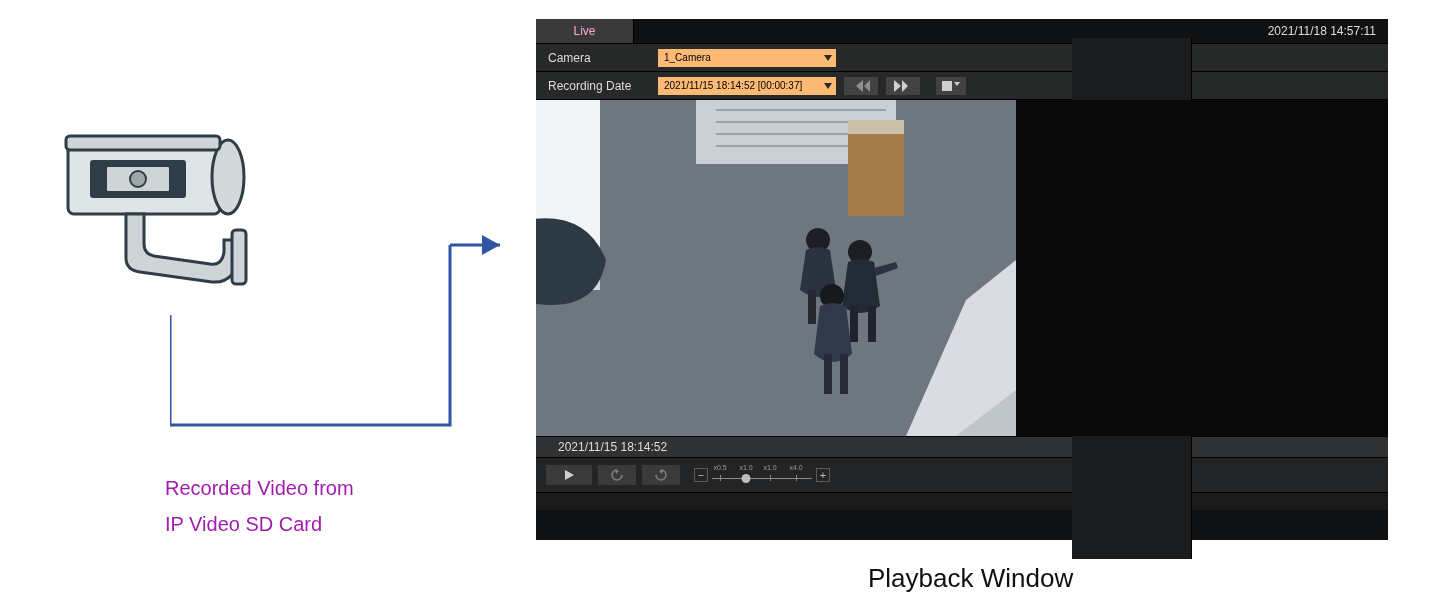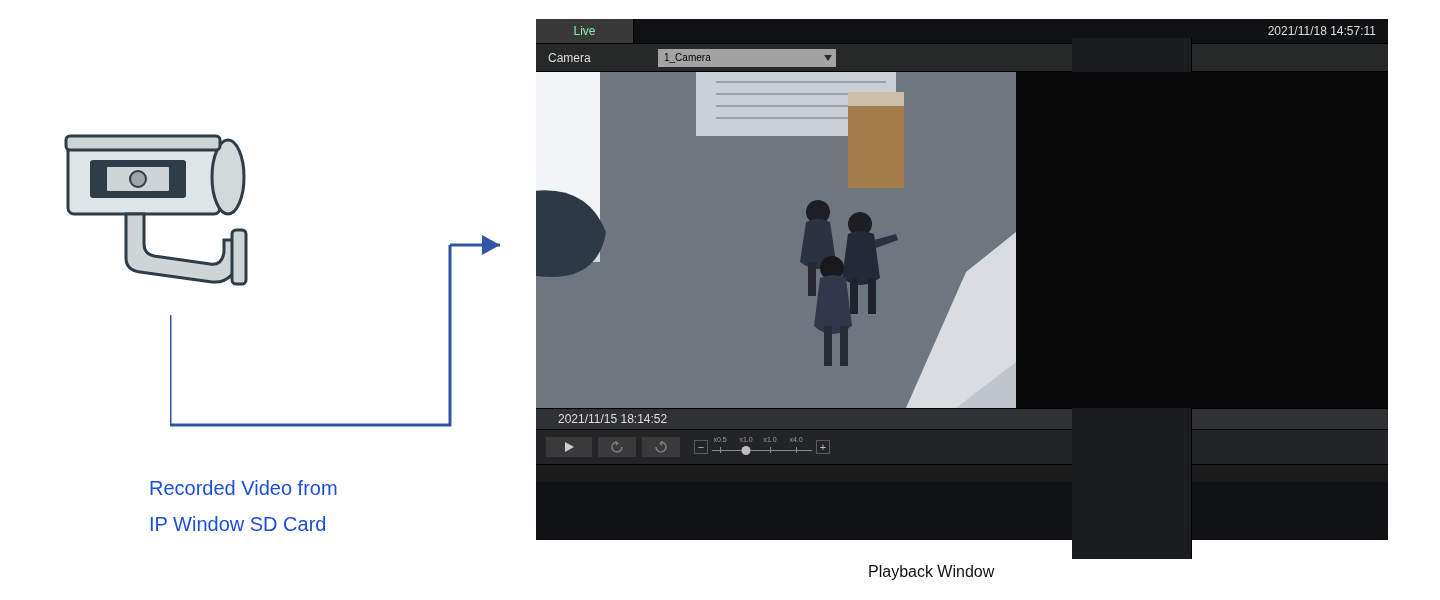--- a/index.html
+++ b/index.html
@@ -8,33 +8,33 @@
 
   
   .camera{position:absolute;left:60px;top:130px;width:230px;height:200px}
   .camera svg{width:230px;height:200px;display:block}
 
   
   .arrow{position:absolute;left:170px;top:215px;width:350px;height:230px}
   .arrow svg{width:350px;height:230px;display:block}
 
   
-  .left-caption{position:absolute;left:149px;top:470px;font-size:20px;color:#1d4ed8;line-height:1.8}
+  .left-caption{position:absolute;left:165px;top:470px;font-size:20px;color:#a21caf;line-height:1.8}
 
   
   .playback{position:absolute;left:536px;top:19px;width:852px;height:521px;background:#101112}
   .pb-tabs{height:25px;display:flex;align-items:stretch;border-bottom:1px solid #000}
-  .pb-tab{display:flex;align-items:center;justify-content:center;font-size:12px;color:#86efac}
+  .pb-tab{display:flex;align-items:center;justify-content:center;font-size:12px;color:#f9a8d4}
   .pb-tab.live{width:98px;border-right:1px solid #000;background:#393939}
   .pb-tab.playback{width:120px;color:#e6e6e6;background:#1b1c1d;border-right:1px solid #000}
   .pb-clock{margin-left:auto;display:flex;align-items:center;padding-right:12px;font-size:12px;color:#ddd}
 
   .pb-row{display:flex;align-items:center;height:28px;background:#272828;border-bottom:1px solid #000;padding-left:12px;gap:2px}
   .pb-row .lbl{font-size:12px;color:#ddd;width:108px}
-  .pb-select{height:18px;background:#a3a3a3;width:178px;position:relative;display:flex;align-items:center;padding:0 16px 0 6px;font-size:10px;color:#000}
+  .pb-select{height:18px;background:#fdba74;width:178px;position:relative;display:flex;align-items:center;padding:0 16px 0 6px;font-size:10px;color:#000}
   .pb-select::after{content:"";position:absolute;right:4px;top:6px;border-left:4px solid transparent;border-right:4px solid transparent;border-top:6px solid #2b2b2b}
   .pb-btn{height:18px;background:#424243;margin-left:6px;display:flex;align-items:center;justify-content:center}
   .pb-btn svg{display:block}
 
   .pb-body{position:relative;height:336px;background:#0a0a0a}
   .video{position:absolute;left:0;top:0;width:480px;height:336px;overflow:hidden;background:#707880}
   .video svg{width:480px;height:336px;display:block}
 
   .pb-time{height:22px;background:#303132;border-top:1px solid #000;border-bottom:1px solid #000;display:flex;align-items:center;padding-left:22px;font-size:12px;color:#ddd}
   .pb-ctrl{height:34px;background:#232425;display:flex;align-items:center;padding-left:10px;gap:6px}
@@ -43,21 +43,21 @@
   .ctrl-btn svg{display:block}
   .speed{display:flex;align-items:center;gap:4px;margin-left:8px}
   .speed-bar{position:relative;width:100px;height:16px}
   .speed-bar .line{position:absolute;left:0;right:0;top:11px;height:1px;background:#8a8a8a}
   .speed-bar .tick{position:absolute;top:8px;width:1px;height:6px;background:#8a8a8a}
   .speed-bar .lbl{position:absolute;top:-3px;font-size:7px;color:#9a9a9a;transform:translateX(-50%)}
   .speed-bar .knob{position:absolute;top:7px;width:9px;height:9px;border-radius:50%;background:#bdbdbd;transform:translateX(-50%)}
   .pm{width:14px;height:14px;border:1px solid #5a5a5a;color:#bdbdbd;font-size:11px;line-height:12px;text-align:center}
   .pb-footer{height:18px;background:#1a1a1a;border-top:1px solid #000}
 
-  .bottom-caption{position:absolute;left:868px;top:563px;font-size:16px;color:#111}
+  .bottom-caption{position:absolute;left:868px;top:563px;font-size:26px;color:#111}
 </style>
 </head>
 <body>
 
 <div class="stage">
 
   <div class="camera">
     <svg viewBox="0 0 230 200">
 
       <rect x="8" y="10" width="152" height="74" rx="6" fill="#dfe4e6" stroke="#2e3d47" stroke-width="3"></rect>
@@ -77,37 +77,59 @@
   <div class="arrow">
     <svg viewBox="0 0 350 230">
       <path d="M0 100 L0 210 L280 210 L280 30" fill="none" stroke="#2f55a4" stroke-width="3"></path>
       <path d="M330 30 L280 30" fill="none" stroke="#2f55a4" stroke-width="3"></path>
       <polygon points="330,30 312,20 312,40" fill="#2f55a4"></polygon>
     </svg>
   </div>
 
   <div class="left-caption">
     <div>Recorded Video from</div>
-    <div>IP Window SD Card</div>
+    <div>IP Video SD Card</div>
   </div>
 
   <div class="playback">
     <div class="pb-tabs">
       <div class="pb-tab live">Live</div>
       <div class="pb-tab playback">Playback</div>
       <div class="pb-clock">2021/11/18 14:57:11</div>
     </div>
 
     <div class="pb-row">
       <div class="lbl">Camera</div>
       <div class="pb-select">
           <span>1_Camera</span>
         </div>
     </div>
 
+    <div class="pb-row">
+      <div class="lbl">Recording Date</div>
+      <div class="pb-select">
+          <span>2021/11/15 18:14:52 [00:00:37]</span>
+        </div>
+      <div class="pb-btn" style="width:34px">
+        <svg width="18" height="12">
+            <path d="M2 0v12M4 6l7-6v12zM12 6l6-6v12z" fill="#8e8e8e"></path>
+          </svg>
+      </div>
+      <div class="pb-btn" style="width:34px">
+        <svg width="18" height="12">
+            <path d="M0 0l7 6-7 6zM8 0l6 6-6 6zM16 0v12" fill="#cfcfcf"></path>
+          </svg>
+      </div>
+      <div class="pb-btn" style="width:30px;margin-left:14px">
+        <svg width="18" height="12">
+            <rect x="0" y="1" width="10" height="10" fill="#cfcfcf"></rect>
+            <path d="M12 2h6l-3 4v4l-0 0v-4z" fill="#cfcfcf"></path>
+          </svg>
+      </div>
+    </div>
 
     <div class="pb-body">
       <div class="video">
         <svg viewBox="0 0 480 336" preserveAspectRatio="none">
 
           <rect x="0" y="0" width="480" height="336" fill="#6e7780"></rect>
 
           <rect x="0" y="0" width="64" height="150" fill="#f2f5f7"></rect>
           <rect x="0" y="150" width="64" height="40" fill="#cfd8dd"></rect>
 

